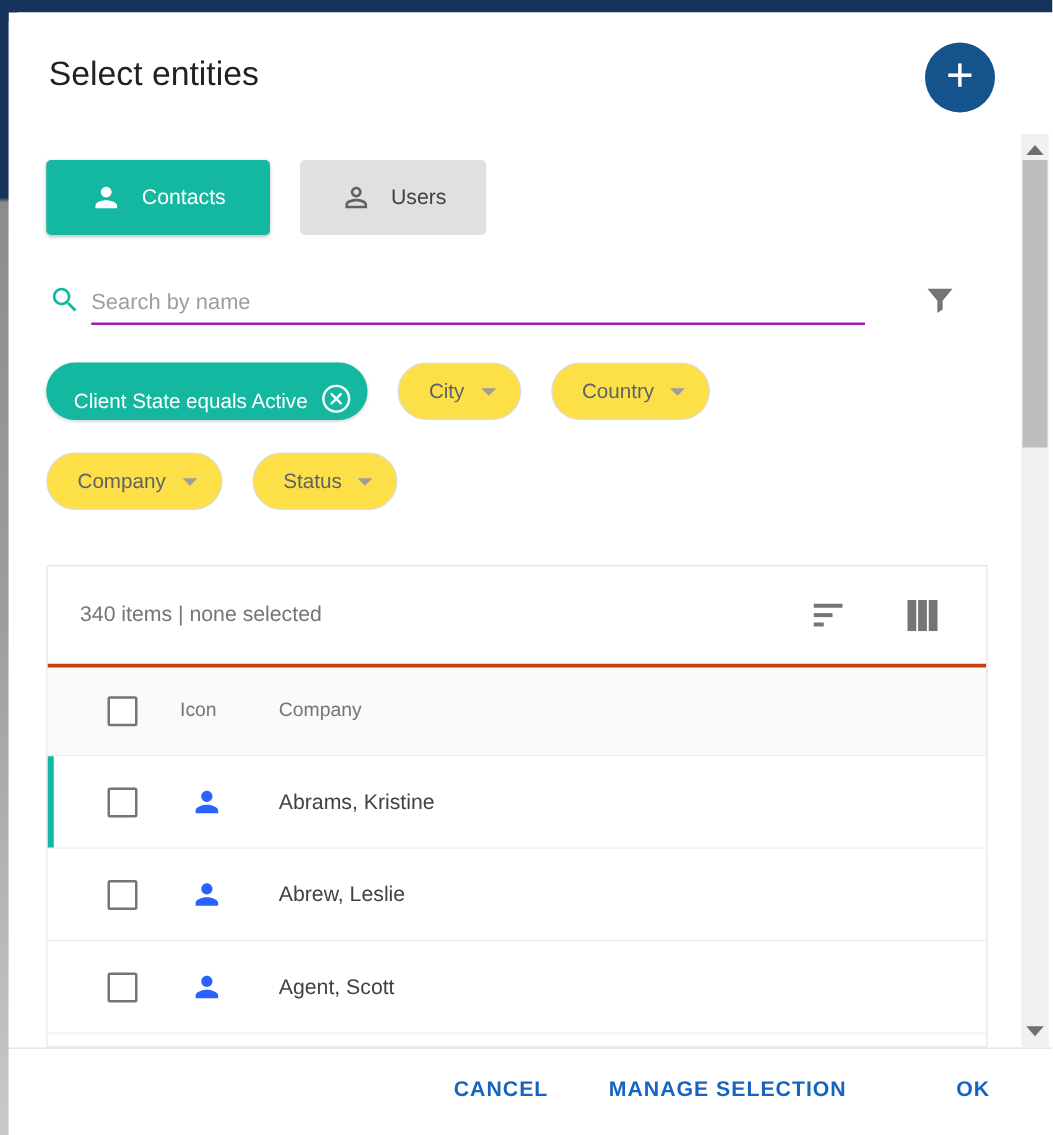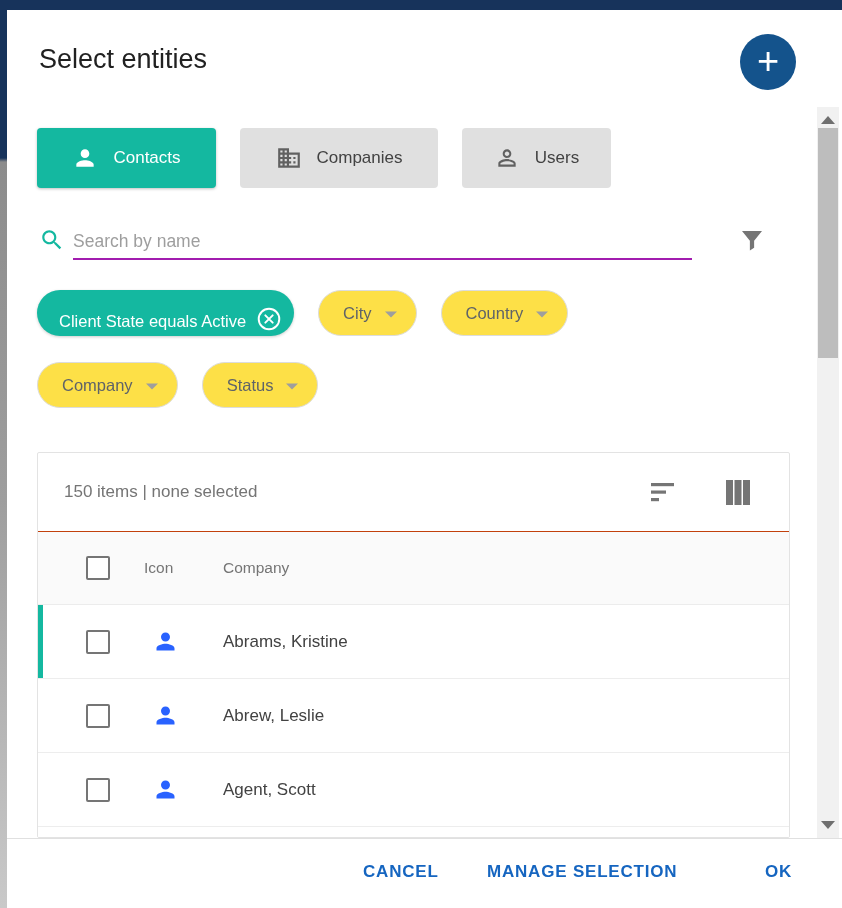--- a/index.html
+++ b/index.html
@@ -40,21 +40,21 @@
   .chip.outline{border:1.5px solid #dcdcdc;color:#5f6368;background:#fde047;padding:0 18px 0 24px;gap:12px;}
   .chip.active{background:#14b8a0;color:#fff;padding:16px 12px 0 22px;gap:10px;font-weight:500;box-shadow:0 1px 3px rgba(0,0,0,.2);}
   
   .table-card{position:absolute;left:30px;top:442px;width:753px;height:386px;background:#fff;
     border:1px solid #e3e3e3;border-radius:2px;box-sizing:border-box;overflow:hidden;}
   .toolbar{height:78px;display:flex;align-items:center;padding:0 38px 0 26px;color:#757575;font-size:17px;}
   .toolbar-icons{margin-left:auto;display:flex;gap:48px;align-items:center;}
   .toolbar-icons svg{display:block;cursor:pointer;}
   .grid-row{display:grid;grid-template-columns:58px 79px 345px 1fr;align-items:center;
     padding-left:48px;height:74px;box-sizing:border-box;}
-  .thead{background:#fafafa;border-top:1px solid #c2410c;border-bottom:1px solid #ececec;
+  .thead{background:#fafafa;border-top:3px solid #c2410c;border-bottom:1px solid #ececec;
     color:#757575;font-size:15.5px;}
   .thead .col-name{color:#424242;font-weight:500;font-size:16px;display:flex;align-items:center;gap:8px;}
   .sort-arrow{font-size:17px;color:#424242;font-weight:400;}
   .row{border-bottom:1px solid #ededed;position:relative;font-size:17px;color:#424242;background:#fff;cursor:pointer;}
   .row .accent{position:absolute;left:0;top:0;bottom:0;width:5px;background:#14b8a0;}
   .checkbox{width:20px;height:20px;border:2px solid #757575;border-radius:2px;background:#fff;cursor:pointer;}
   .icon-cell{display:flex;}
   .icon-cell svg{margin-left:8px;display:block;}
   
   .footer-divider{position:absolute;left:0;top:828px;width:835px;height:1px;background:#e0e0e0;}
@@ -84,28 +84,20 @@
   </div>
 
   <div class="tabs">
     <div class="tab tab-contacts active">
       <span>
         <svg width="26" height="26" viewBox="0 0 24 24">
             <path fill="#ffffff" d="M12 12c2.21 0 4-1.79 4-4s-1.79-4-4-4-4 1.79-4 4 1.79 4 4 4zm0 2c-2.67 0-8 1.34-8 4v2h16v-2c0-2.66-5.33-4-8-4z"></path>
           </svg>
       </span>
       <span>Contacts</span>
-    </div>
-    <div class="tab tab-companies">
-      <span>
-        <svg width="26" height="26" viewBox="0 0 24 24">
-            <path fill="#616161" d="M12 7V3H2v18h20V7H12zM6 19H4v-2h2v2zm0-4H4v-2h2v2zm0-4H4V9h2v2zm0-4H4V5h2v2zm4 12H8v-2h2v2zm0-4H8v-2h2v2zm0-4H8V9h2v2zm0-4H8V5h2v2zm10 12h-8v-2h2v-2h-2v-2h2v-2h-2V9h8v10zm-2-8h-2v2h2v-2zm0 4h-2v2h2v-2z"></path>
-          </svg>
-      </span>
-      <span>Companies</span>
     </div>
     <div class="tab tab-users">
       <span>
         <svg width="26" height="26" viewBox="0 0 24 24">
             <path fill="#616161" d="M12 5.9c1.16 0 2.1.94 2.1 2.1s-.94 2.1-2.1 2.1S9.9 9.16 9.9 8s.94-2.1 2.1-2.1m0 9c2.97 0 6.1 1.46 6.1 2.1v1.1H5.9V17c0-.64 3.13-2.1 6.1-2.1M12 4C9.79 4 8 5.79 8 8s1.79 4 4 4 4-1.79 4-4-1.79-4-4-4zm0 9c-2.67 0-8 1.34-8 4v3h16v-3c0-2.66-5.33-4-8-4z"></path>
           </svg>
       </span>
       <span>Users</span>
     </div>
   </div>
@@ -161,21 +153,21 @@
       <span>
         <svg width="14" height="9" viewBox="0 0 14 9">
             <path fill="#9e9e9e" d="M1 1.5l6 6 6-6z"></path>
           </svg>
       </span>
     </div>
   </div>
 
   <div class="table-card">
     <div class="toolbar">
-      <span>150 items | none selected</span>
+      <span>340 items | none selected</span>
       <span class="toolbar-icons">
         <span>
           <svg width="27" height="20" viewBox="0 0 27 20">
               <rect x="1" y="1" width="23" height="3.2" fill="#757575"></rect>
               <rect x="1" y="8.5" width="15" height="3.2" fill="#757575"></rect>
               <rect x="1" y="16" width="8" height="3.2" fill="#757575"></rect>
             </svg>
         </span>
         <span>
           <svg width="26" height="25" viewBox="0 0 26 25">

